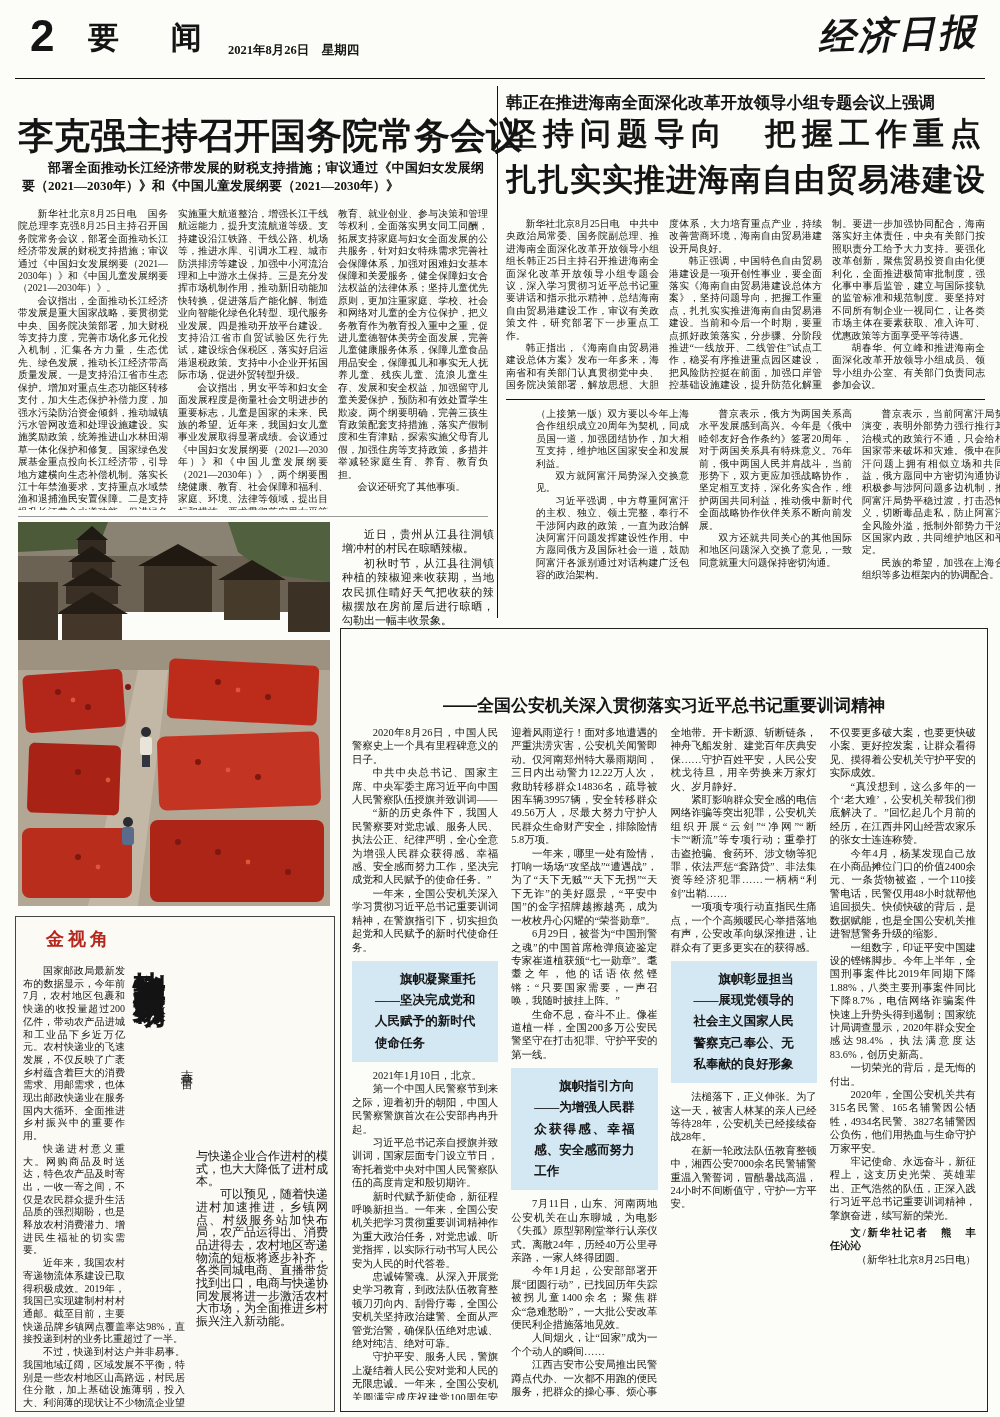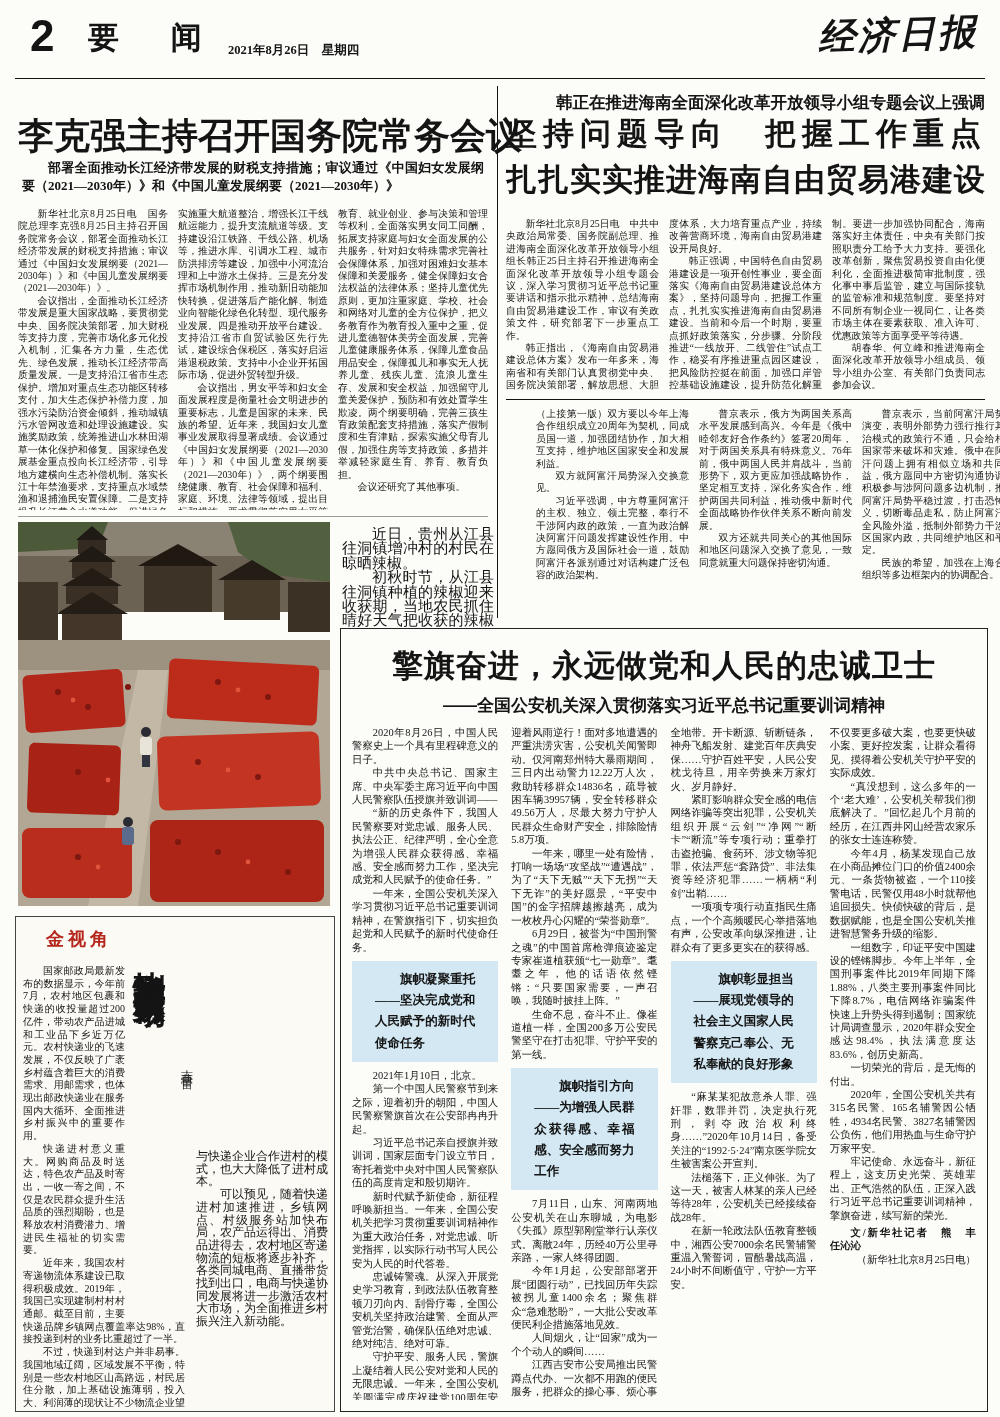--- a/index.html
+++ b/index.html
@@ -43,34 +43,34 @@
   p.dateline{margin:0;text-align:right;}
 
   
   .lead-h{position:absolute;left:18px;top:92px;width:470px;
     font:900 36px/1.1 "Liberation Sans",sans-serif;white-space:nowrap;}
   .lead-sub{position:absolute;left:22px;top:146px;width:462px;
     font-weight:bold;font-size:13px;line-height:18px;text-align:justify;text-indent:2em;}
   .lead-cols{position:absolute;left:18px;top:208px;width:470px;height:302px;}
 
   
-  .hn-eyebrow{position:absolute;left:506px;top:92px;width:479px;text-align:right;
+  .hn-eyebrow{position:absolute;left:506px;top:92px;width:479px;text-align:left;
     font-weight:bold;font-size:16.5px;}
   .hn-h1{position:absolute;left:506px;top:118px;width:479px;text-align:center;
     font:900 31px/1 "Liberation Sans",sans-serif;letter-spacing:6px;white-space:nowrap;}
   .hn-h2{position:absolute;left:506px;top:164px;width:479px;text-align:center;
     font:900 31px/1 "Liberation Sans",sans-serif;letter-spacing:1px;white-space:nowrap;}
   .hn-cols{position:absolute;left:506px;top:218px;width:479px;height:174px;}
   .jump-cols{position:absolute;left:506px;top:408px;width:479px;height:208px;margin-left:30px;}
 
   
   .photo{position:absolute;left:18px;top:522px;width:312px;height:384px;overflow:hidden;}
   .photo svg{display:block;}
   .caption{position:absolute;left:342px;top:527px;width:152px;height:100px;
-    font-size:15px;line-height:14.4px;text-align:justify;overflow:hidden;}
+    font-size:11px;line-height:14.4px;text-align:justify;overflow:hidden;}
 
   
   .police-box{position:absolute;left:340px;top:628px;width:648px;height:784px;
     border:1px solid #222;box-sizing:border-box;}
   .police-h{position:absolute;left:352px;top:645px;width:624px;text-align:center;
     font-weight:900;font-size:31px;letter-spacing:1px;}
   .police-sub{position:absolute;left:352px;top:696px;width:624px;text-align:center;
     font:bold 17px/1.2 "Liberation Sans",sans-serif;}
   .police-cols{position:absolute;left:352px;top:726px;width:624px;height:674px;
     font-size:10.4px;line-height:13.4px;}
@@ -226,21 +226,20 @@
     </svg>
   </figure>
 
   <div class="caption">
     <p class="para">近日，贵州从江县往洞镇增冲村的村民在晾晒辣椒。</p>
     <p class="para">初秋时节，从江县往洞镇种植的辣椒迎来收获期，当地农民抓住晴好天气把收获的辣椒摆放在房前屋后进行晾晒，勾勒出一幅丰收景象。</p>
 
   </div>
 
   <div class="police-box"></div>
-  <h2 class="police-h" style="margin:0">擎旗奋进，永远做党和人民的忠诚卫士</h2>
   <div class="police-sub">——全国公安机关深入贯彻落实习近平总书记重要训词精神</div>
   <div class="police-cols cols">
     <div class="col">
         <p class="para">2020年8月26日，中国人民警察史上一个具有里程碑意义的日子。</p>
         <p class="para">中共中央总书记、国家主席、中央军委主席习近平向中国人民警察队伍授旗并致训词——</p>
         <p class="para">“新的历史条件下，我国人民警察要对党忠诚、服务人民、执法公正、纪律严明，全心全意为增强人民群众获得感、幸福感、安全感而努力工作，坚决完成党和人民赋予的使命任务。”</p>
         <p class="para">一年来，全国公安机关深入学习贯彻习近平总书记重要训词精神，在警旗指引下，切实担负起党和人民赋予的新时代使命任务。</p>
         <p class="box">旗帜凝聚重托——坚决完成党和人民赋予的新时代使命任务</p>
         <p class="para">2021年1月10日，北京。</p>
         <p class="para">第一个中国人民警察节到来之际，迎着初升的朝阳，中国人民警察警旗首次在公安部冉冉升起。</p>
@@ -258,21 +257,20 @@
         <p class="para">7月11日，山东、河南两地公安机关在山东聊城，为电影《失孤》原型郭刚堂举行认亲仪式。离散24年，历经40万公里寻亲路，一家人终得团圆。</p>
         <p class="para">今年1月起，公安部部署开展“团圆行动”，已找回历年失踪被拐儿童1400余名；聚焦群众“急难愁盼”，一大批公安改革便民利企措施落地见效。</p>
         <p class="para">人间烟火，让“回家”成为一个个动人的瞬间……</p>
         <p class="para">江西吉安市公安局推出民警蹲点代办、一次都不用跑的便民服务，把群众的操心事、烦心事办成暖心事、放心事。</p>
       </div>
     <div class="col">
         <p class="cont">全地带。开卡断源、斩断链条，神舟飞船发射、建党百年庆典安保……守护百姓平安，人民公安枕戈待旦，用辛劳换来万家灯火、岁月静好。</p>
         <p class="para">紧盯影响群众安全感的电信网络诈骗等突出犯罪，公安机关组织开展“云剑”“净网”“断卡”“断流”等专项行动；重拳打击盗抢骗、食药环、涉文物等犯罪，依法严惩“套路贷”、非法集资等经济犯罪……一柄柄“利剑”出鞘……</p>
         <p class="para">一项项专项行动直指民生痛点，一个个高频暖民心举措落地有声，公安改革向纵深推进，让群众有了更多更实在的获得感。</p>
         <p class="box">旗帜彰显担当——展现党领导的社会主义国家人民警察克己奉公、无私奉献的良好形象</p>
-        <p class="para">“麻某某犯故意杀人罪、强奸罪，数罪并罚，决定执行死刑，剥夺政治权利终身……”2020年10月14日，备受关注的“1992·5·24”南京医学院女生被害案公开宣判。</p>
         <p class="para">法槌落下，正义伸张。为了这一天，被害人林某的亲人已经等待28年，公安机关已经接续奋战28年。</p>
         <p class="para">在新一轮政法队伍教育整顿中，湘西公安7000余名民警辅警重温入警誓词，冒酷暑战高温，24小时不间断值守，守护一方平安。</p>
       </div>
     <div class="col">
         <p class="cont">不仅要更多破大案，也要更快破小案、更好控发案，让群众看得见、摸得着公安机关守护平安的实际成效。</p>
         <p class="para">“真没想到，这么多年的一个‘老大难’，公安机关帮我们彻底解决了。”回忆起几个月前的经历，在江西井冈山经营农家乐的张女士连连称赞。</p>
         <p class="para">今年4月，杨某发现自己放在小商品摊位门口的价值2400余元、一条货物被盗，一个110接警电话，民警仅用48小时就帮他追回损失。快侦快破的背后，是数据赋能，也是全国公安机关推进智慧警务升级的缩影。</p>
         <p class="para">一组数字，印证平安中国建设的铿锵脚步。今年上半年，全国刑事案件比2019年同期下降1.88%，八类主要刑事案件同比下降8.7%，电信网络诈骗案件快速上升势头得到遏制；国家统计局调查显示，2020年群众安全感达98.4%，执法满意度达83.6%，创历史新高。</p>
         <p class="para">一切荣光的背后，是无悔的付出。</p>
         <p class="para">2020年，全国公安机关共有315名民警、165名辅警因公牺牲，4934名民警、3827名辅警因公负伤，他们用热血与生命守护万家平安。</p>

